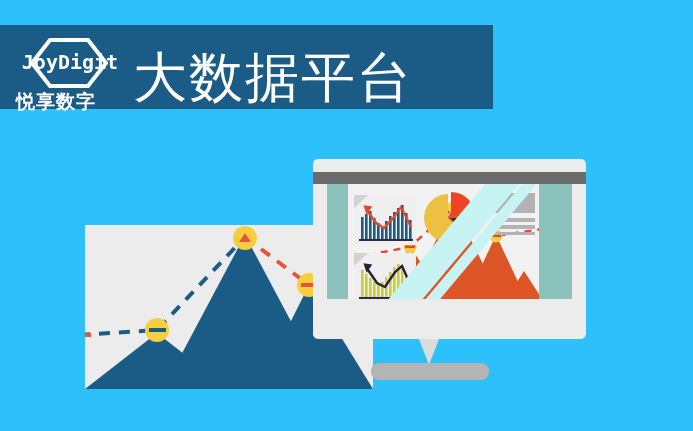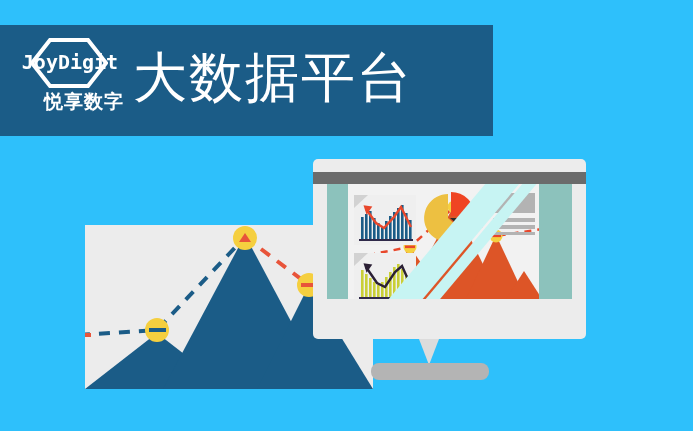--- a/index.html
+++ b/index.html
@@ -19,21 +19,21 @@
     background: #2ec0fb;
     overflow: hidden;
   }
 
   
   #banner {
     position: absolute;
     left: 0;
     top: 25px;
     width: 493px;
-    height: 111px;
+    height: 84px;
     background: #1b5c87;
   }
   #logo-block {
     position: absolute;
     left: 16px;
     top: 13px;
     width: 108px;
     height: 80px;
   }
   #logo-hex {
@@ -55,21 +55,21 @@
     font-weight: bold;
     letter-spacing: 0px;
     line-height: 22px;
     white-space: nowrap;
   }
   #logo-sub {
     position: absolute;
     left: 0;
     top: 52px;
     width: 108px;
-    text-align: right;
+    text-align: left;
     color: #ffffff;
     font-family: "DejaVu Sans", sans-serif;
     font-size: 19px;
     font-weight: bold;
     letter-spacing: 1px;
     line-height: 22px;
     white-space: nowrap;
   }
   #banner-title {
     position: absolute;

